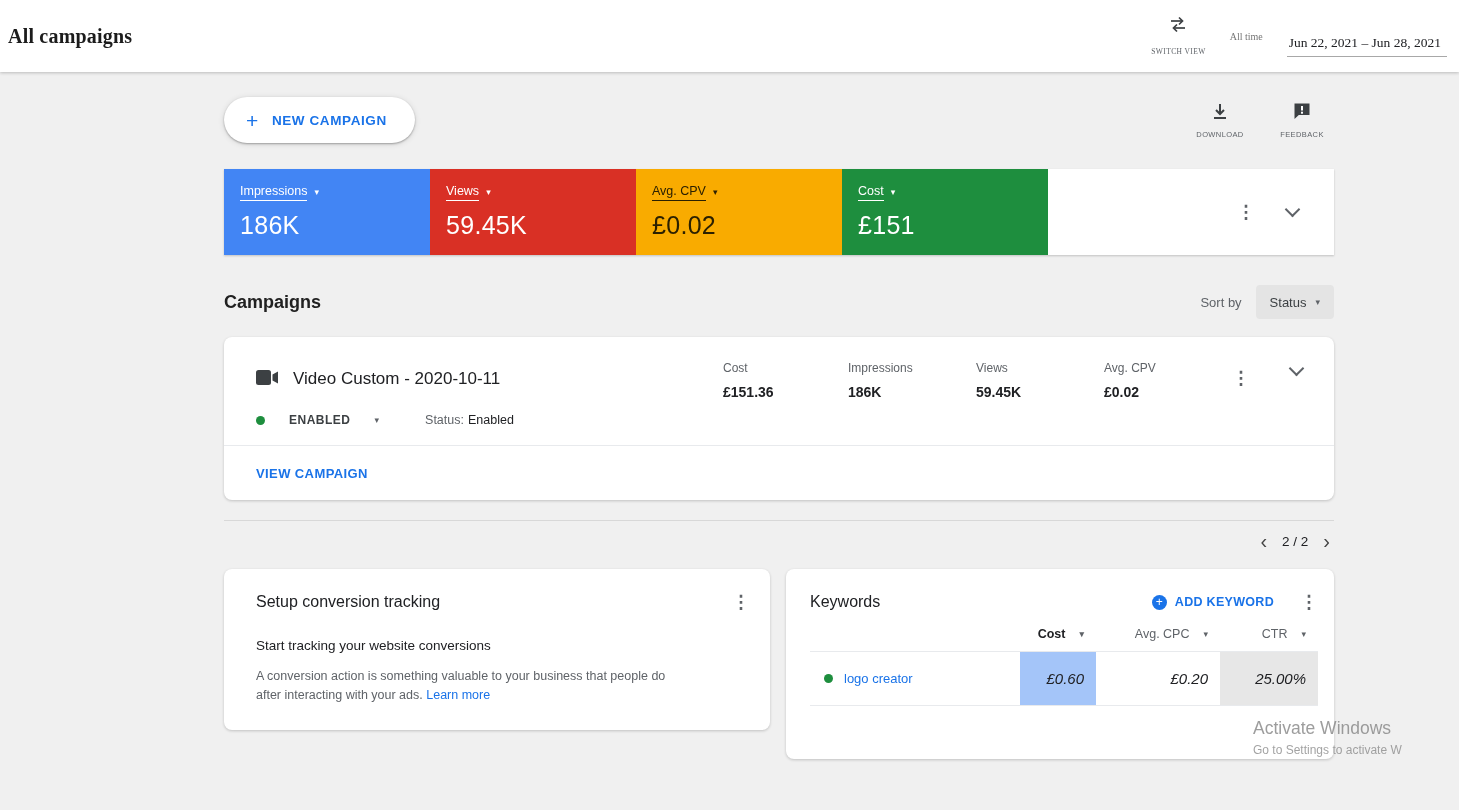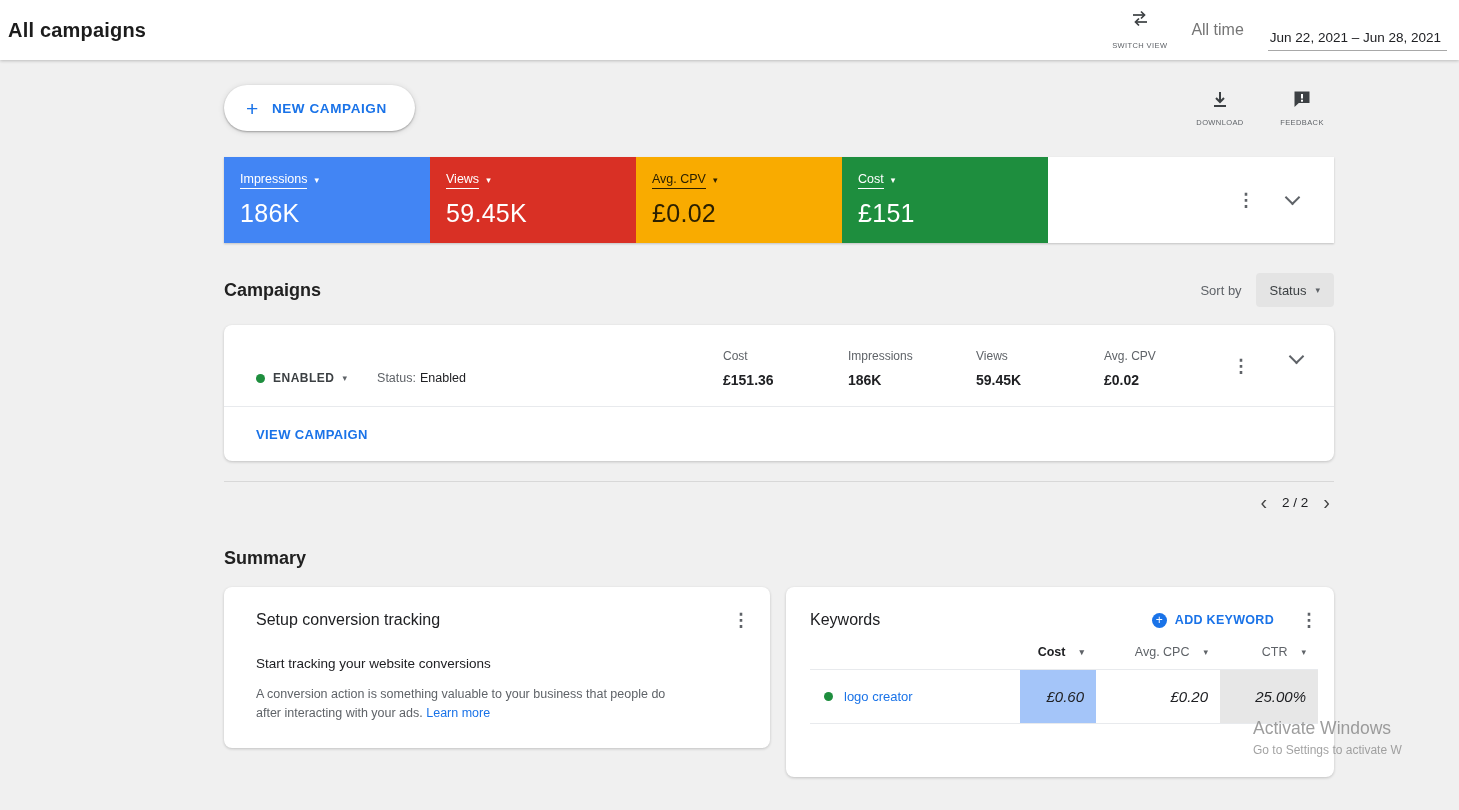--- a/index.html
+++ b/index.html
@@ -6,31 +6,31 @@
   html,body { width:1459px; height:810px; overflow:hidden; }
   body {
     font-family:"Liberation Sans", sans-serif;
     background:#f0f0f0;
     position:relative;
     color:#202124;
   }
 
   
   .topbar {
-    height:60px; background:#fff;
+    height:72px; background:#fff;
     display:flex; align-items:center; justify-content:space-between;
     padding:0 8px 0 8px;
     box-shadow:0 1px 3px rgba(0,0,0,.22);
-    position:relative; z-index:10;
+    position:relative; z-index:10;font-family:Liberation Serif, serif;
   }
   .page-title { font-size:20px; font-weight:700; color:#1c1c1c; letter-spacing:.2px; }
   .topbar-right { display:flex; align-items:center; gap:24px; padding-right:4px; }
   .switch-view { display:flex; flex-direction:column; align-items:center; gap:10px; cursor:pointer; }
   .tiny-label { font-size:7.5px; color:#5f6368; letter-spacing:.4px; }
-  .preset { font-size:16px; color:#757575; }
+  .preset { font-size:10px; color:#757575; }
   .daterange { font-size:13.5px; color:#202124; border-bottom:1px solid #a8a8a8; padding:0 6px 5px 2px; cursor:pointer;margin-top:20px; }
 
   
   main { width:1110px; margin-left:224px; padding-top:25px; }
 
   .toolbar-row { display:flex; justify-content:space-between; align-items:flex-start; }
   .new-campaign {
     display:inline-flex; align-items:center; gap:13px;
     height:46px; padding:0 28px 0 22px; border:none; border-radius:23px;
     background:#fff; box-shadow:0 1px 2px rgba(0,0,0,.3), 0 1px 6px rgba(0,0,0,.12);
@@ -58,21 +58,21 @@
   .sort-wrap { display:flex; align-items:center; gap:14px; }
   .sort-label { font-size:13px; color:#5f6368; }
   .sort-chip { background:#e4e4e4; border-radius:4px; height:34px; padding:0 14px; display:inline-flex; align-items:center; gap:9px; font-size:13px; color:#3c4043; cursor:pointer; }
   .sort-chip .caret { color:#5f6368; }
 
   .campaign-card { margin-top:18px; background:#fff; border-radius:8px; box-shadow:0 1px 3px rgba(0,0,0,.2); }
   .card-main { padding:22px 32px 18px; display:flex; }
   .camp-id { flex:1; min-width:0; }
   .camp-name-row { display:flex; align-items:center; gap:15px; margin-top:10px; }
   .camp-name { font-size:17px; color:#202124; }
-  .enabled-row { display:flex; align-items:center; gap:8px; margin-top:24px; }
+  .enabled-row { display:flex; align-items:center; gap:24px; margin-top:24px; }
   .dot { width:9px; height:9px; border-radius:50%; }
   .enabled-lbl { font-size:12px; font-weight:600; letter-spacing:.5px; color:#3c4043; }
   .enabled-row .caret { color:#5f6368; }
   .status-pair { margin-left:22px; font-size:12.5px; color:#5f6368; }
   .status-pair b { color:#202124; font-weight:400; margin-left:4px; }
   .stat { width:128px; padding-top:2px; }
   .stat:nth-child(2){ width:125px; } 
   .stat-label { font-size:12px; color:#5f6368; }
   .stat-value { margin-top:9px; font-size:14px; font-weight:700; color:#202124; }
   .card-actions { width:70px; display:flex; justify-content:space-between; align-items:flex-start; padding-top:10px; }
@@ -215,20 +215,29 @@
       <span class="sort-chip">
         <span>Status</span>
         <span class="caret">▾</span>
       </span>
     </div>
   </div>
 
   <div class="campaign-card">
     <div class="card-main">
       <div class="camp-id">
+        <div class="camp-name-row">
+          <span>
+            <svg width="22" height="15" viewBox="0 0 22 15">
+              <rect x="0" y="0" width="15" height="15" rx="2.5" fill="#3c4043"></rect>
+              <path d="M16.5 4.6 L22 1.4 V13.6 L16.5 10.4 Z" fill="#3c4043"></path>
+            </svg>
+          </span>
+          <span class="camp-name">Video Custom - 2020-10-11</span>
+        </div>
         <div class="enabled-row">
           <span class="dot" style="background: rgb(30, 142, 62);"></span>
           <span class="enabled-lbl">ENABLED</span>
           <span class="caret">▾</span>
           <span class="status-pair"><span>Status:</span><b>Enabled</b></span>
         </div>
       </div>
       <div class="stat">
         <div class="stat-label">Cost</div>
         <div class="stat-value">£151.36</div>
@@ -256,21 +265,20 @@
   </div>
 
   <div class="section-divider"></div>
 
   <div class="pagination">
     <span class="pg-chev">‹</span>
     <span>2 / 2</span>
     <span class="pg-chev">›</span>
   </div>
 
-  <h2 class="section-title summary-title">Summary</h2>
 
   <div class="summary-grid">
 
     <div class="sum-card conv-card">
       <div class="card-title-row">
         <span class="card-title">Setup conversion tracking</span>
         <span class="kebab">⋮</span>
       </div>
       <div class="conv-sub">Start tracking your website conversions</div>
       <div class="conv-body">

